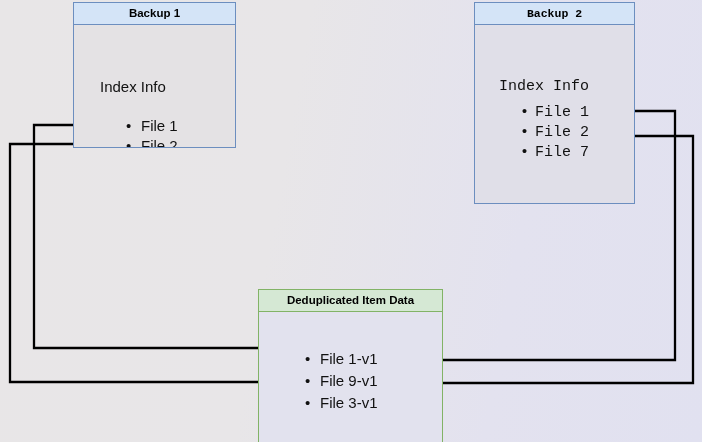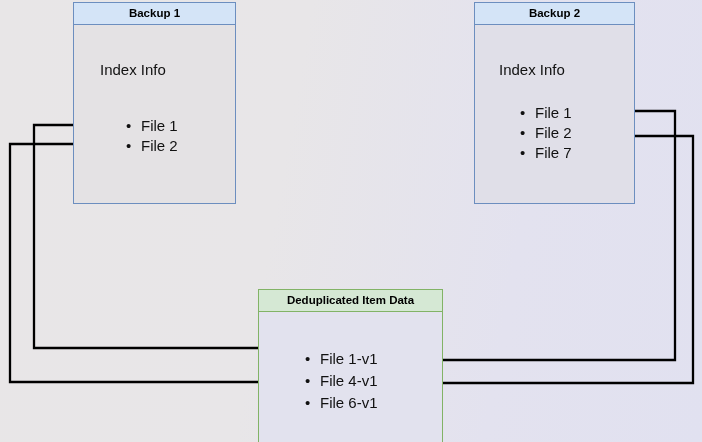--- a/index.html
+++ b/index.html
@@ -50,27 +50,29 @@
   .node.green {
     border-color: #82b366;
     background: #e2e2ee;
   }
   .node.green .node-header {
     background: #d5e8d4;
     border-bottom-color: #82b366;
   }
   .node.blue-body {
     background: #e0dfe8;
+    font-family: Liberation Mono, monospace;
   }
 
   .node-title {
     position: absolute;
     font-size: 15px;
     color: #111;
     white-space: nowrap;
+    margin-top: 17px;
   }
 
   .file-list {
     position: absolute;
     margin: 0;
     padding: 0;
     list-style: none;
   }
   .file-list li {
     position: relative;
@@ -113,21 +115,21 @@
 
     <path d="M123,125 L34,125 L34,348 L300,348" fill="none" stroke="#000" stroke-width="2.3" marker-end="url(#arrow-r)"></path>
 
     <path d="M123,144 L10,144 L10,382 L300,382" fill="none" stroke="#000" stroke-width="2.3" marker-end="url(#arrow-r)"></path>
 
     <path d="M595,111 L675,111 L675,360 L397,360" fill="none" stroke="#000" stroke-width="2.3" marker-end="url(#arrow-l)"></path>
 
     <path d="M595,136 L693,136 L693,383 L395,383" fill="none" stroke="#000" stroke-width="2.3" marker-end="url(#arrow-l)"></path>
   </svg>
 
-  <div class="node" style="left:73px; top:2px; width:163px; height:202px;">
+  <div class="node" style="left:73px; top:2px; width:163px; height:146px;">
     <div class="node-header">Backup 1</div>
     <div class="node-title" style="left:26px; top:58px;">Index Info</div>
     <ul class="file-list" style="left:52px; top:113px;">
       <li>File 1</li>
       <li>File 2</li>
     </ul>
   </div>
 
   <div class="node blue-body" style="left:474px; top:2px; width:161px; height:202px;">
     <div class="node-header">Backup 2</div>
@@ -136,18 +138,18 @@
       <li>File 1</li>
       <li>File 2</li>
       <li>File 7</li>
     </ul>
   </div>
 
   <div class="node green" style="left:258px; top:289px; width:185px; height:162px;">
     <div class="node-header">Deduplicated Item Data</div>
     <ul class="file-list dedupe-list" style="left:46px; top:58px;text-align:center;">
       <li>File 1-v1</li>
-      <li>File 4-v1</li>
-      <li>File 6-v1</li>
+      <li>File 9-v1</li>
+      <li>File 3-v1</li>
     </ul>
   </div>
 
 </div>
 
 </body></html>

